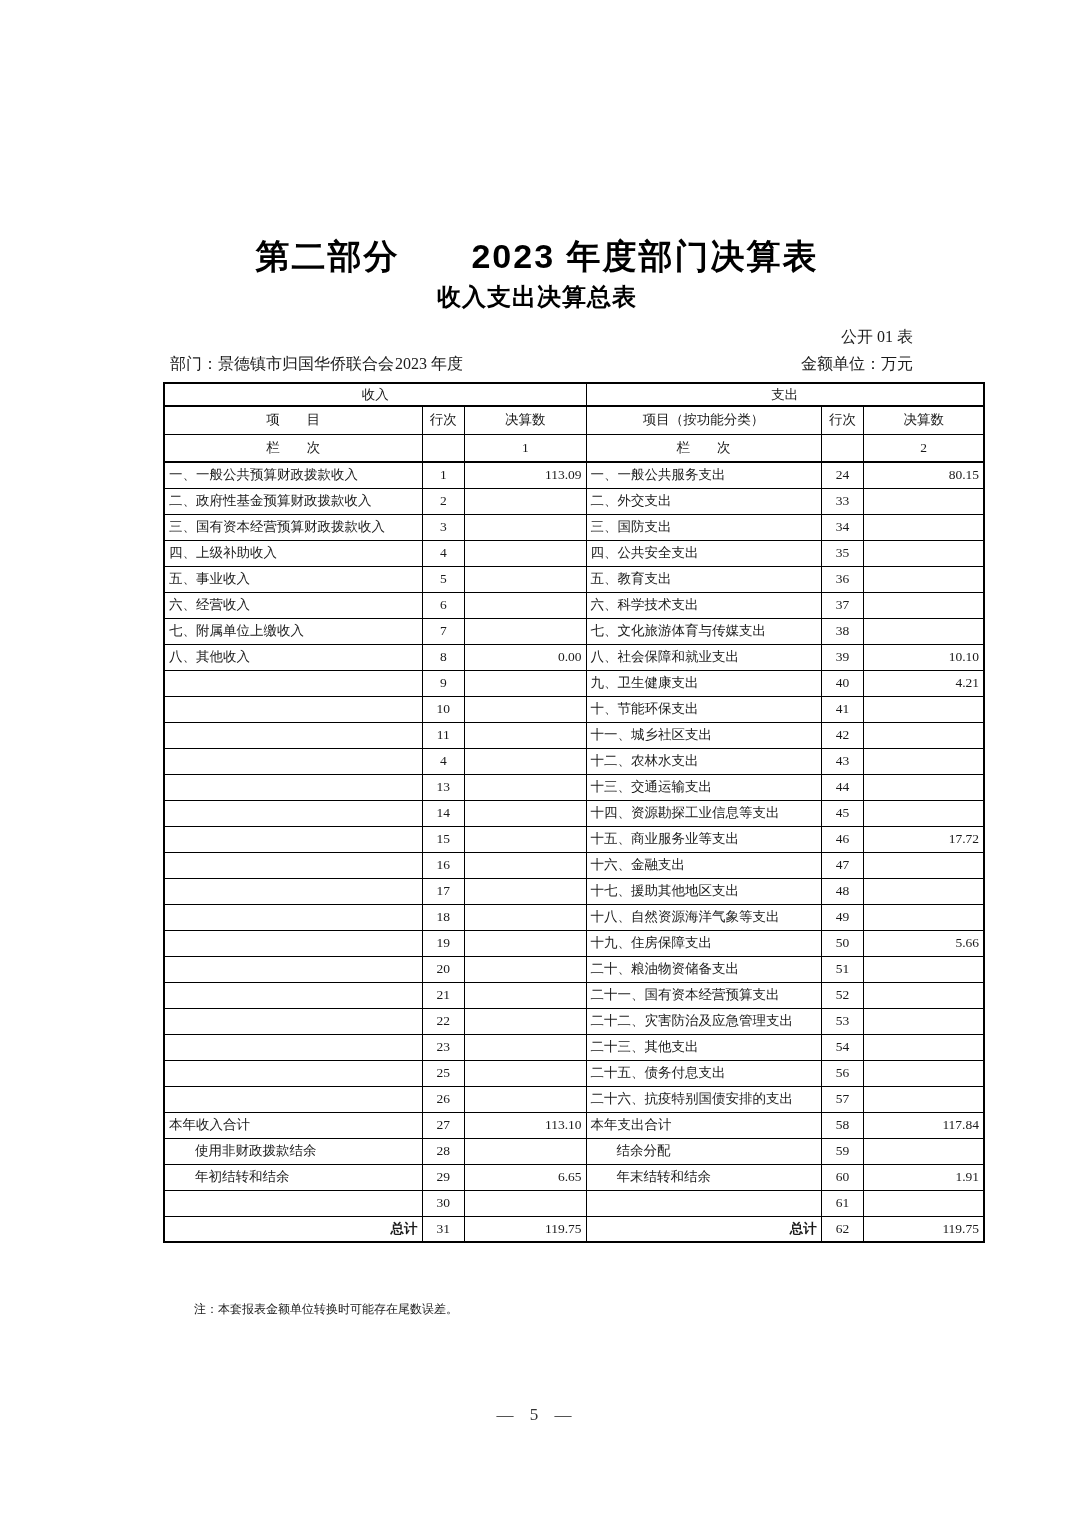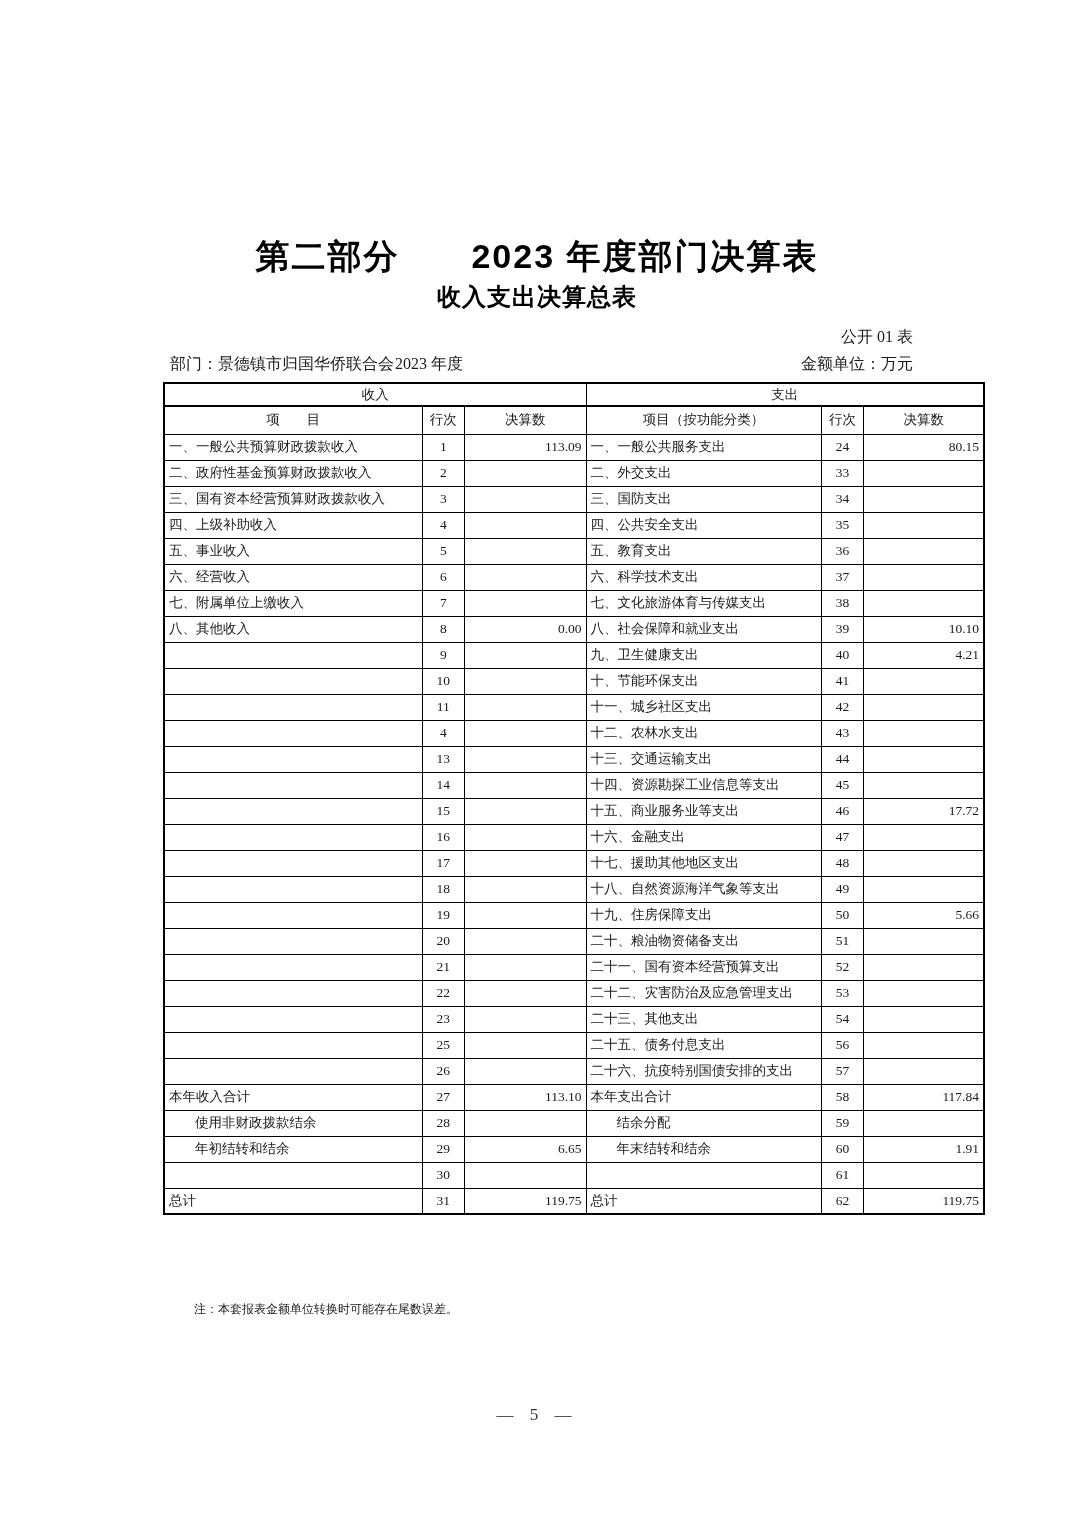--- a/index.html
+++ b/index.html
@@ -55,21 +55,21 @@
   }
   table.budget { border: 2px solid #000; }
   td.mid, th.mid { border-left: 2px solid #000; }
   tr.half-row th { border-bottom: 2px solid #000; height: 23px; text-align: center; }
   tr.cols-row th { height: 28px; text-align: center; }
   tr.lan-row td { height: 28px; text-align: center; border-bottom: 2px solid #000; }
   td.c-item { text-align: left; padding-left: 6px; }
   td.c-line { text-align: center; }
   td.c-val  { text-align: right; padding-right: 8px; }
   td .indent { padding-left: 26px; display: block; }
-  tr.total-row td.c-item { text-align: left; font-weight: 400; padding-left: 4px; }
+  tr.total-row td.c-item { text-align: right; font-weight: 700; padding-left: 4px; }
 
   .note {
     position: absolute; top: 1301px; left: 170px;
     font-size: 12px;
     margin-left: 24px;
   }
   .page-num {
     position: absolute; top: 1405px; left: 0; width: 100%;
     text-align: center; font-size: 17px; color: #333;
     letter-spacing: 6px;
@@ -106,20 +106,28 @@
         <th colspan="3" class="mid">支出</th>
       </tr>
       <tr class="cols-row">
         <th>项　　目</th>
         <th>行次</th>
         <th>决算数</th>
         <th class="mid">项目（按功能分类）</th>
         <th>行次</th>
         <th>决算数</th>
       </tr>
+      <tr class="lan-row">
+        <td>栏　　次</td>
+        <td></td>
+        <td>1</td>
+        <td class="mid">栏　　次</td>
+        <td></td>
+        <td>2</td>
+      </tr>
     </thead>
     <tbody>
         <tr>
     <td class="c-item">一、一般公共预算财政拨款收入</td>
     <td class="c-line">1</td>
     <td class="c-val">113.09</td>
     <td class="c-item mid">一、一般公共服务支出</td>
     <td class="c-line">24</td>
     <td class="c-val">80.15</td>
   </tr>

